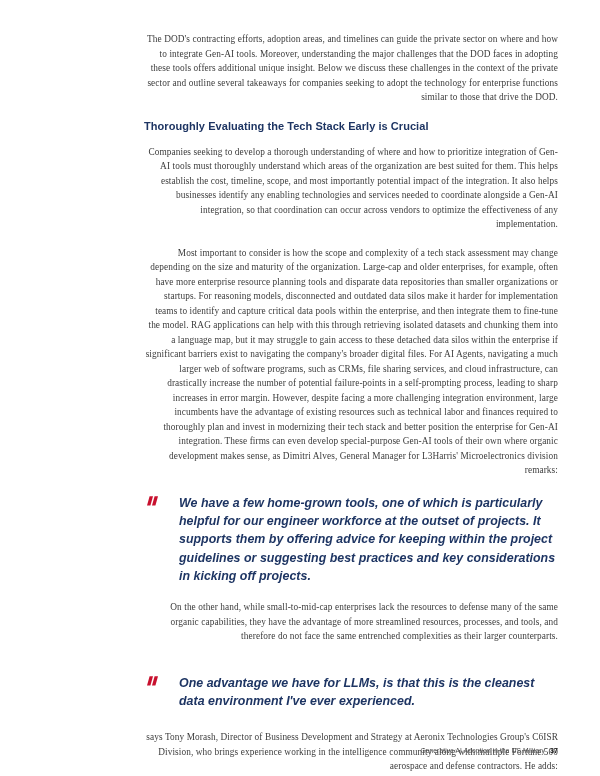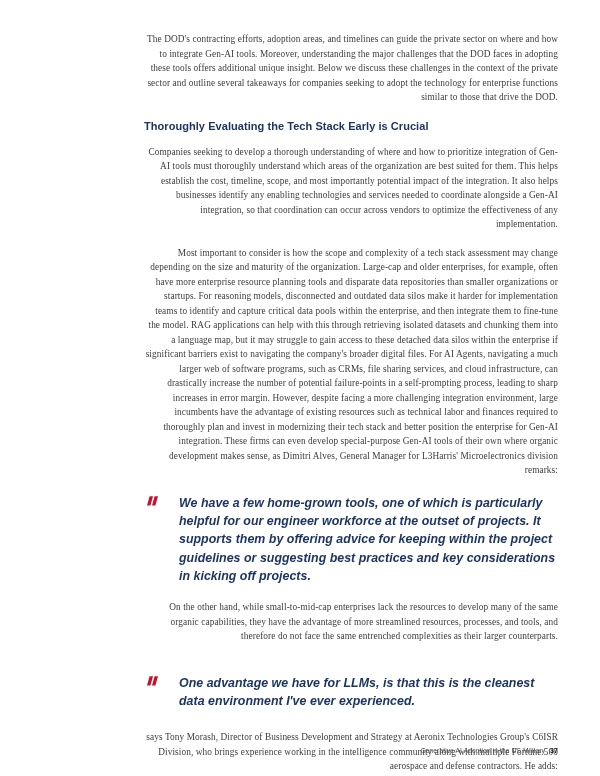--- a/index.html
+++ b/index.html
@@ -108,21 +108,21 @@
     <div class="pullquote">
       <span class="quote-mark">
         <svg width="22" height="16" viewBox="0 0 22 16" xmlns="http://www.w3.org/2000/svg">
           <path d="M3.6 1.2 L7.0 1.2 L4.4 10.6 L1.0 10.6 Z" fill="#c8102e"></path>
           <path d="M8.6 1.2 L12.0 1.2 L9.4 10.6 L6.0 10.6 Z" fill="#c8102e"></path>
         </svg>
       </span>
       <span class="quote-text">We have a few home-grown tools, one of which is particularly helpful for our engineer workforce at the outset of projects. It supports them by offering advice for keeping within the project guidelines or suggesting best practices and key considerations in kicking off projects.</span>
     </div>
 
-    <p class="body">On the other hand, while small-to-mid-cap enterprises lack the resources to develop many of the same organic capabilities, they have the advantage of more streamlined resources, processes, and tools, and therefore do not face the same entrenched complexities as their larger counterparts.</p>
+    <p class="body">On the other hand, while small-to-mid-cap enterprises lack the resources to defense many of the same organic capabilities, they have the advantage of more streamlined resources, processes, and tools, and therefore do not face the same entrenched complexities as their larger counterparts.</p>
 
     <div class="pullquote second">
       <span class="quote-mark">
         <svg width="22" height="16" viewBox="0 0 22 16" xmlns="http://www.w3.org/2000/svg">
           <path d="M3.6 1.2 L7.0 1.2 L4.4 10.6 L1.0 10.6 Z" fill="#c8102e"></path>
           <path d="M8.6 1.2 L12.0 1.2 L9.4 10.6 L6.0 10.6 Z" fill="#c8102e"></path>
         </svg>
       </span>
       <span class="quote-text">One advantage we have for LLMs, is that this is the cleanest data environment I've ever experienced.</span>
     </div>

